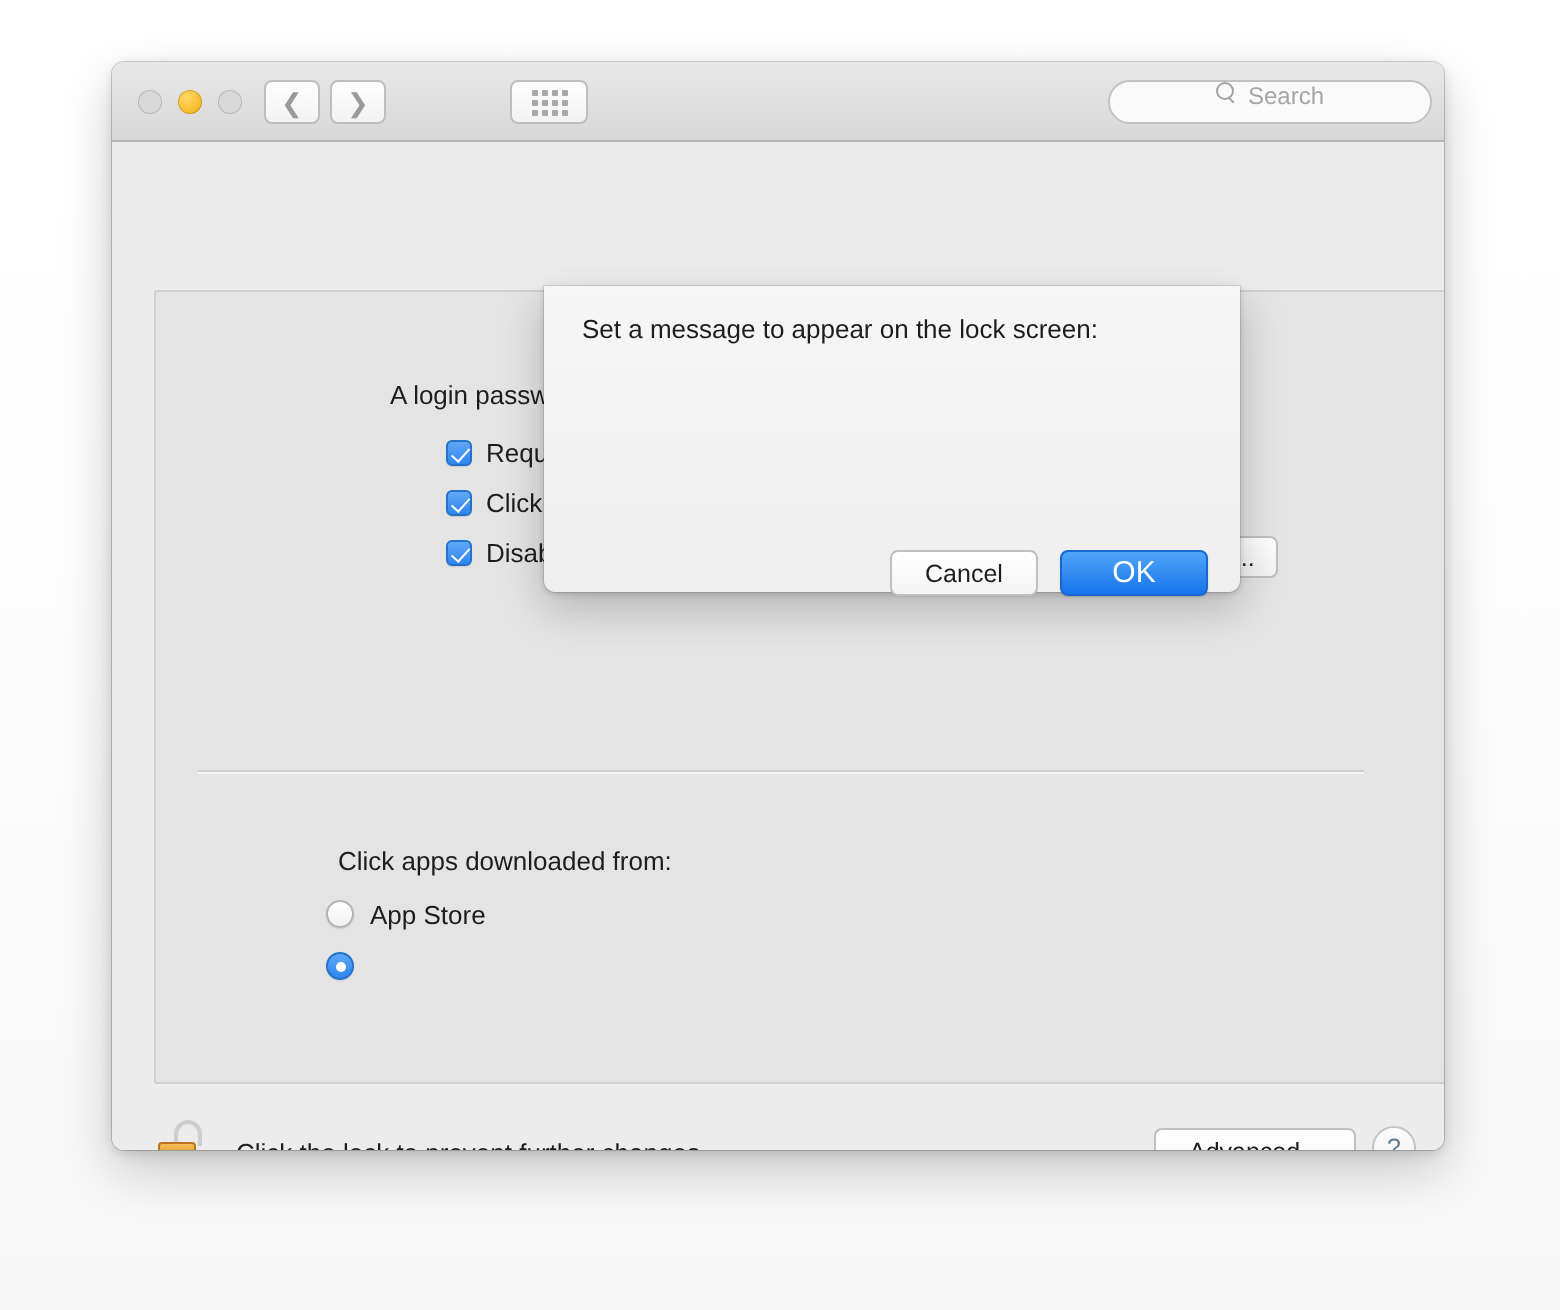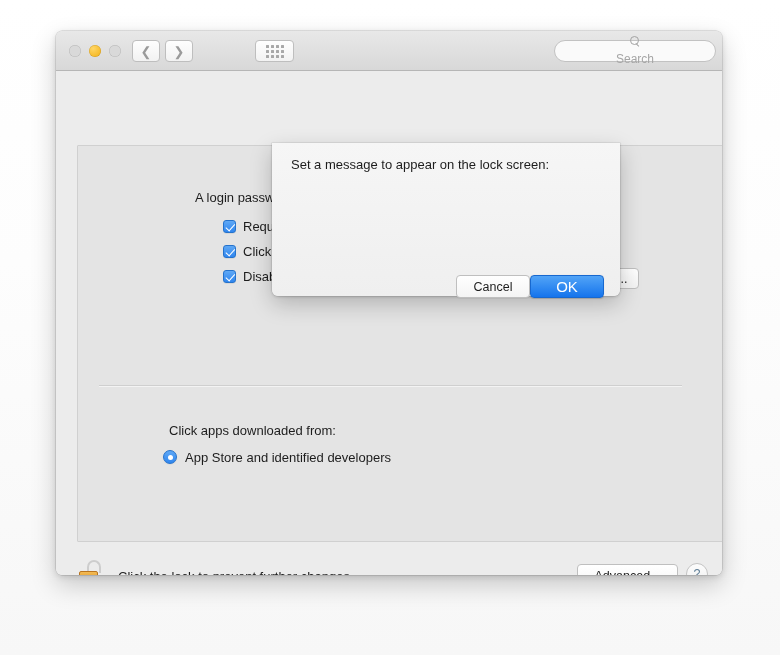--- a/index.html
+++ b/index.html
@@ -118,24 +118,22 @@
 
   .searchfield {
     position: absolute;
     right: 6px;
     top: 9px;
     width: 162px; height: 22px;
     border-radius: 11px;
     background: #fafafa;
     border: 1px solid #c2c2c2;
     display: flex;
-    align-items: center;
     justify-content: center;
     gap: 5px;
-    flex-direction: column;
   }
   .searchfield .mag {
     width: 11px; height: 11px;
     position: relative;
     flex: 0 0 auto;
   }
   .searchfield .mag::before {
     content: "";
     position: absolute;
     left: 0; top: 0;
@@ -449,20 +447,21 @@
     font-size: 13px;
     color: #111;
     overflow: hidden;
   }
 
   .sheet-buttons {
     position: absolute;
     right: 16px;
     top: 132px;
     display: flex;
+    gap: 11px;
   }
   .btn-cancel {
     width: 74px; height: 23px;
     border-radius: 4px;
     background: linear-gradient(180deg, #ffffff 0%, #f4f4f4 100%);
     border: 1px solid #bfbfbf;
     font-size: 12.5px;
     color: #1d1d1d;
     display: flex; align-items: center; justify-content: center;
     box-shadow: 0 0.5px 0.5px rgba(0,0,0,0.06);
@@ -550,22 +549,25 @@
         <div class="login-line" style="left:481px; top:123px;">r begins</div>
 
         <div class="inline-btn">e...</div>
 
         <div class="divider"></div>
 
         <div class="allow-title">Click apps downloaded from:</div>
 
         <div class="radios">
           <div class="radiorow">
+            <span class="rbox"></span>
+            <span class="lbl">App Store</span>
+          </div>
+          <div class="radiorow">
             <span class="rbox on"></span>
-            <span class="lbl">App Store and identified developers</span>
           </div>
         </div>
       </div>
 
       <div class="lockwrap">
         <span class="lock-shackle"></span>
         <span class="lock-body"></span>
       </div>
       <div class="lock-text">Click the lock to prevent further changes.</div>
       <div class="advanced-btn">Advanced...</div>

